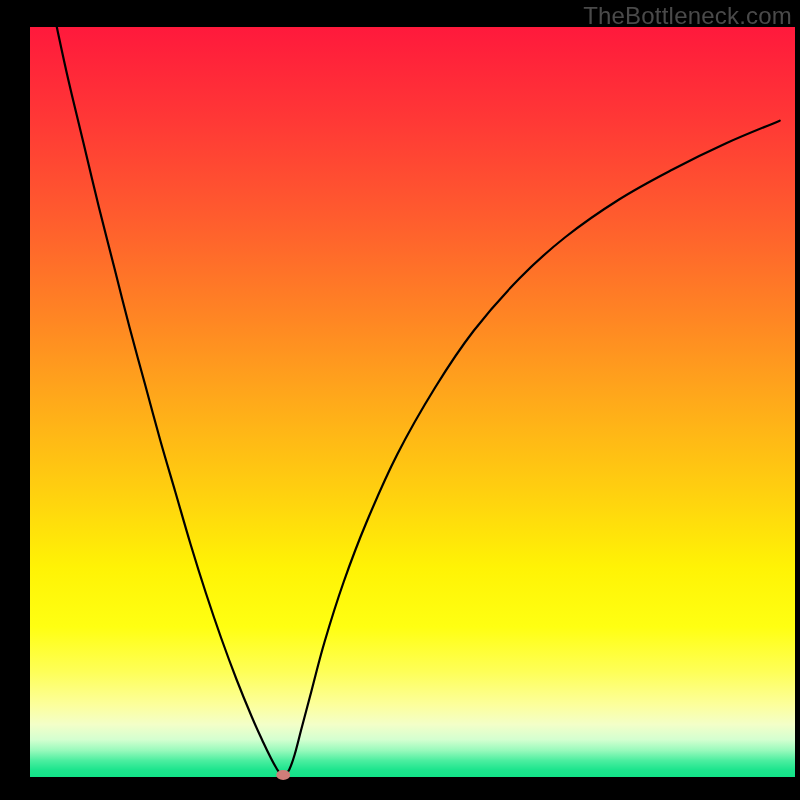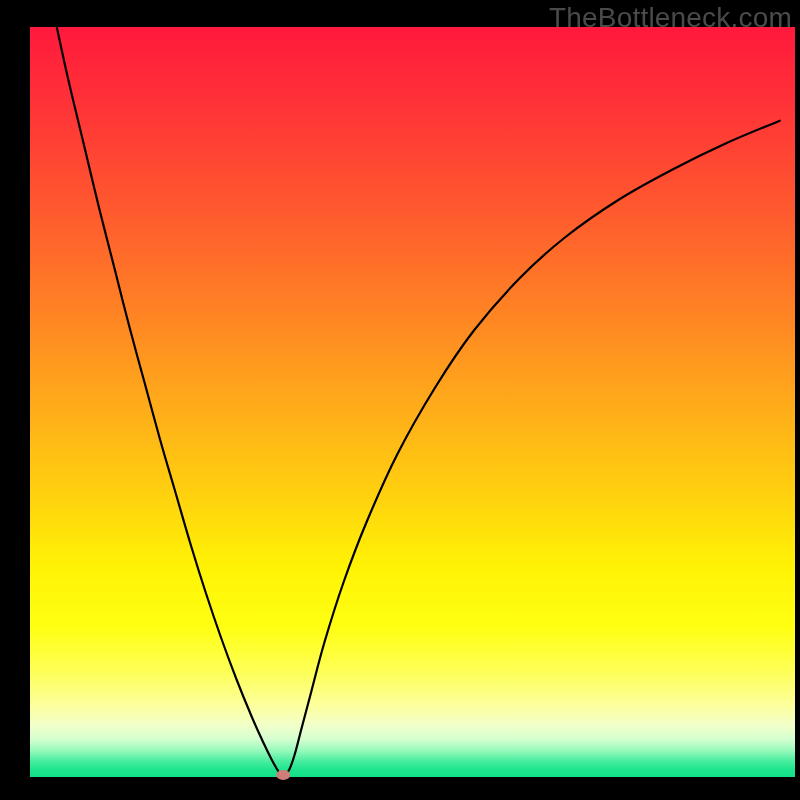--- a/index.html
+++ b/index.html
@@ -15,21 +15,21 @@
     width: 800px;
     height: 800px;
     background: #000;
     position: relative;
   }
   .watermark {
     position: absolute;
     top: 2px;
     right: 8px;
     color: #4a4a4a;
-    font-size: 28px;
+    font-size: 24px;
     font-weight: 400;
     letter-spacing: 0.2px;
     z-index: 3;
     user-select: none;
   }
   svg {
     position: absolute;
     top: 0;
     left: 0;
   }

